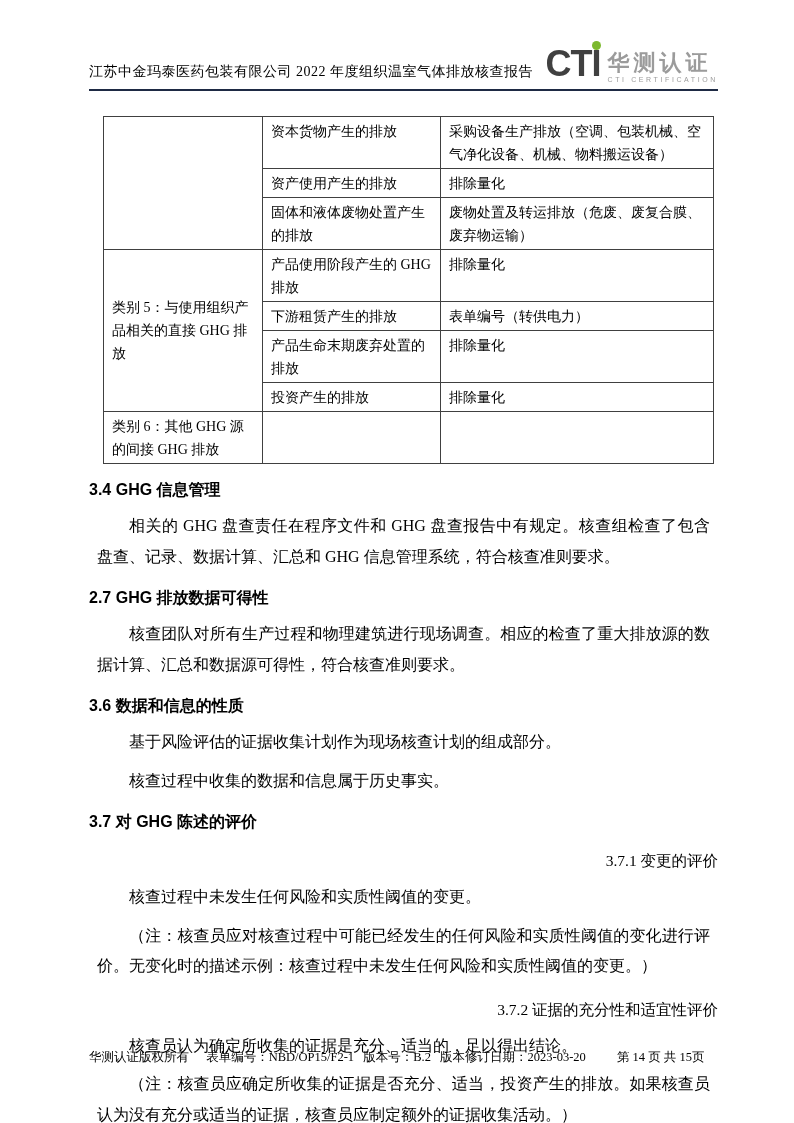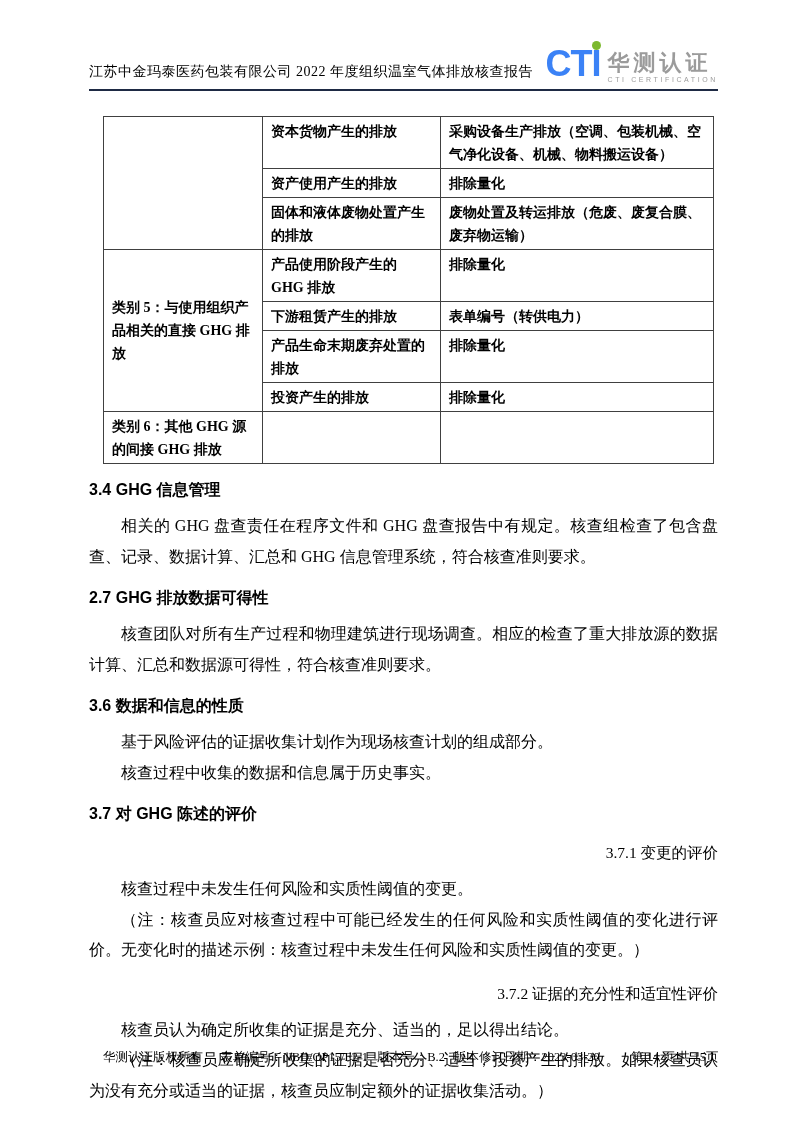--- a/index.html
+++ b/index.html
@@ -27,21 +27,21 @@
     letter-spacing: 0.5px;
   }
   .logo { display: flex; align-items: flex-start; gap: 7px; margin-bottom: 1px; }
   .logo-mark { position: relative; }
   .logo-cti {
     font-family: "Liberation Sans", "DejaVu Sans", sans-serif;
     font-weight: bold;
     font-size: 36px;
     line-height: 36px;
     letter-spacing: -1px;
-    color: #3b82f6;
+    color: #404040;
   }
   .logo-dot {
     position: absolute;
     top: -5px; right: 0px;
     width: 9px; height: 9px;
     border-radius: 50%;
     background: #7cb92e;
   }
   .logo-right { display: flex; flex-direction: column; padding-top: 5px; }
   .logo-cn {
@@ -59,21 +59,20 @@
     color: #9b9b9b;
     margin-top: 1px;
   }
   
   .ghg-table {
     margin: 25px 0 0 103px;
     border-collapse: collapse;
     table-layout: fixed;
     width: 610px;
     font-size: 14px;
-    font-weight: bold;
   }
   .ghg-table td {
     border: 1px solid #404040;
     padding: 2.5px 8px;
     line-height: 23px;
   }
   .ghg-table td.c1 { vertical-align: middle; }
   .ghg-table td.c2, .ghg-table td.c3 { vertical-align: top; }
   
   .content { margin: 0 76px 0 89px; }
@@ -90,30 +89,29 @@
     font-weight: normal;
     line-height: 22px;
     margin: 17px 0 10px 0;
     text-align: right;
   }
   .sec p {
     font-size: 16px;
     line-height: 30.5px;
     text-indent: 2em;
     text-align: justify;
-    margin: 0;
+    margin: 8px;
   }
   
   .footer {
     position: absolute;
     left: 89px; right: 84px; bottom: 58px;
     font-size: 12.5px;
     line-height: 16px;
     white-space: nowrap;
-    margin-left: 14px;
   }
   .footer .f-copyright { margin-right: 14px; }
   .footer .f-item { margin-right: 6px; }
   .footer .f-page { margin-left: 22px; }
 </style>
 </head>
 <body>
 
 <div class="page">
 

